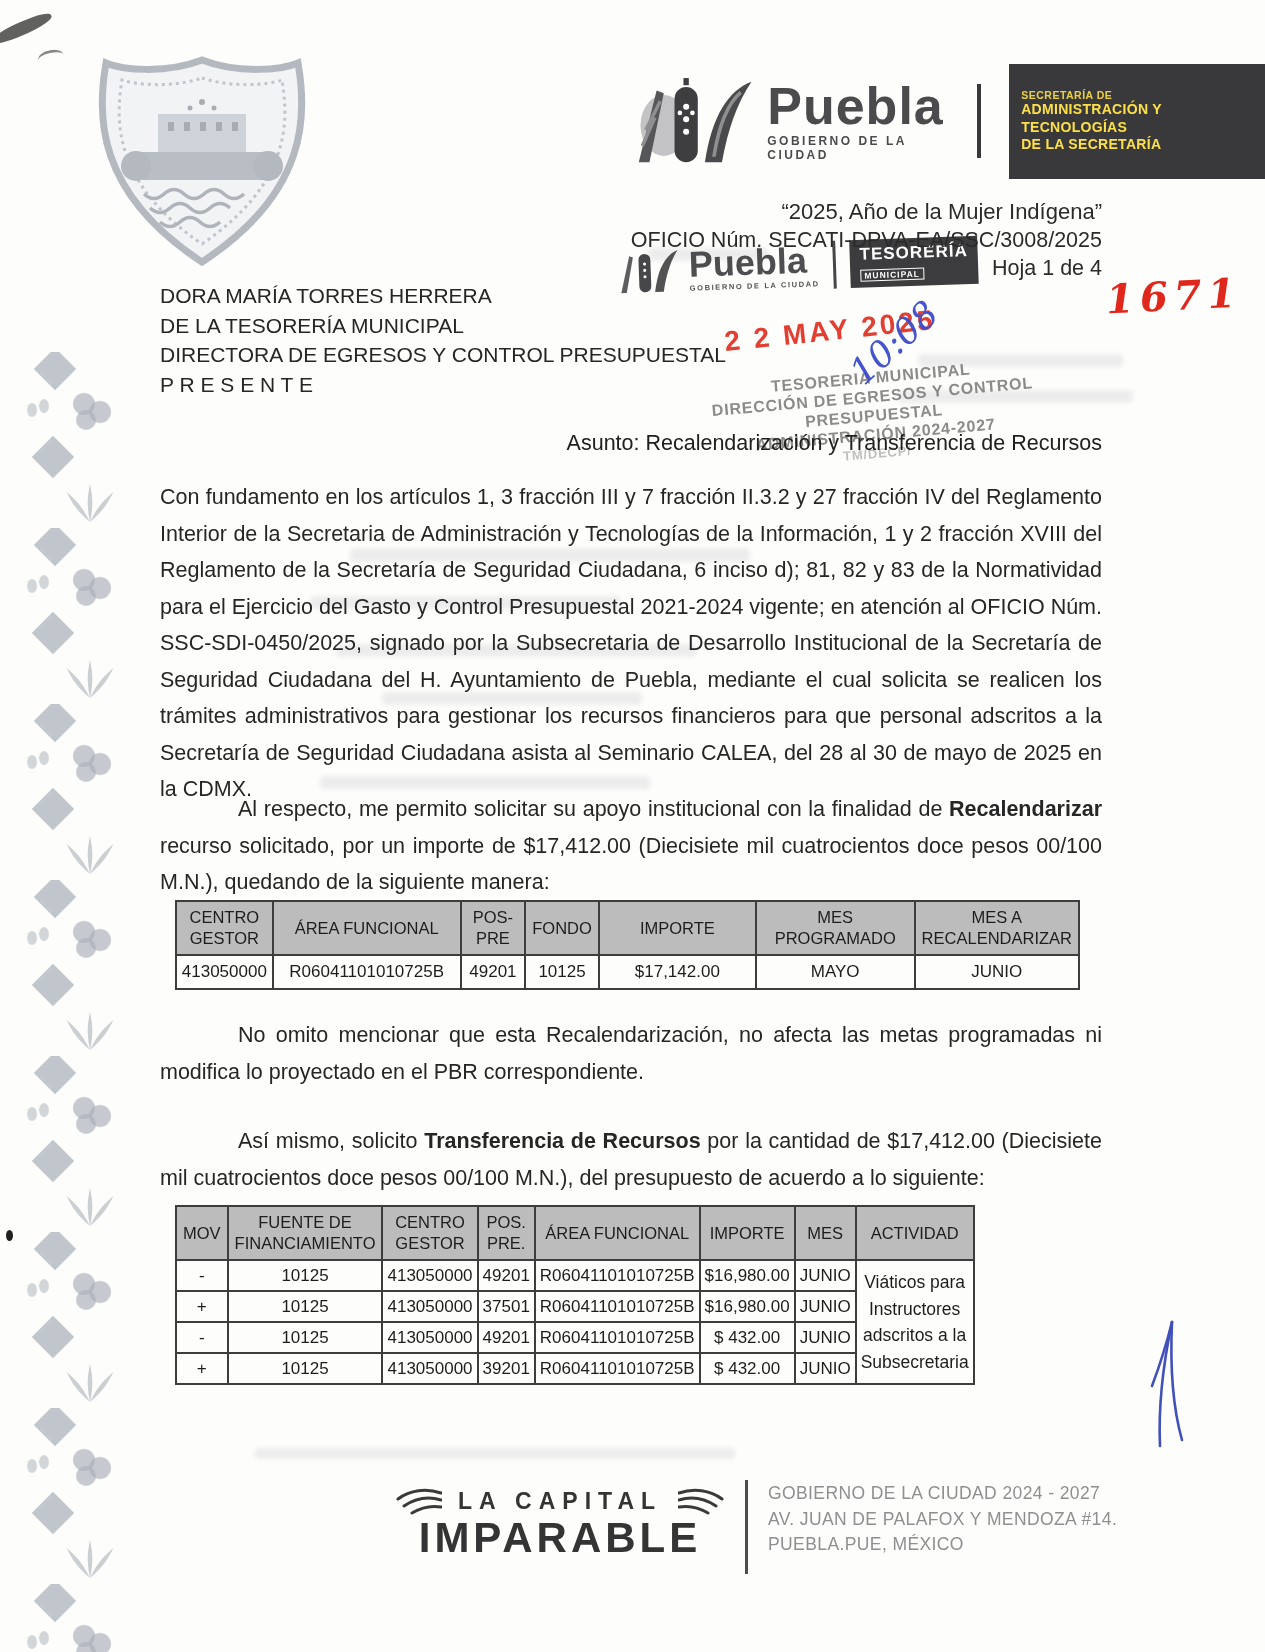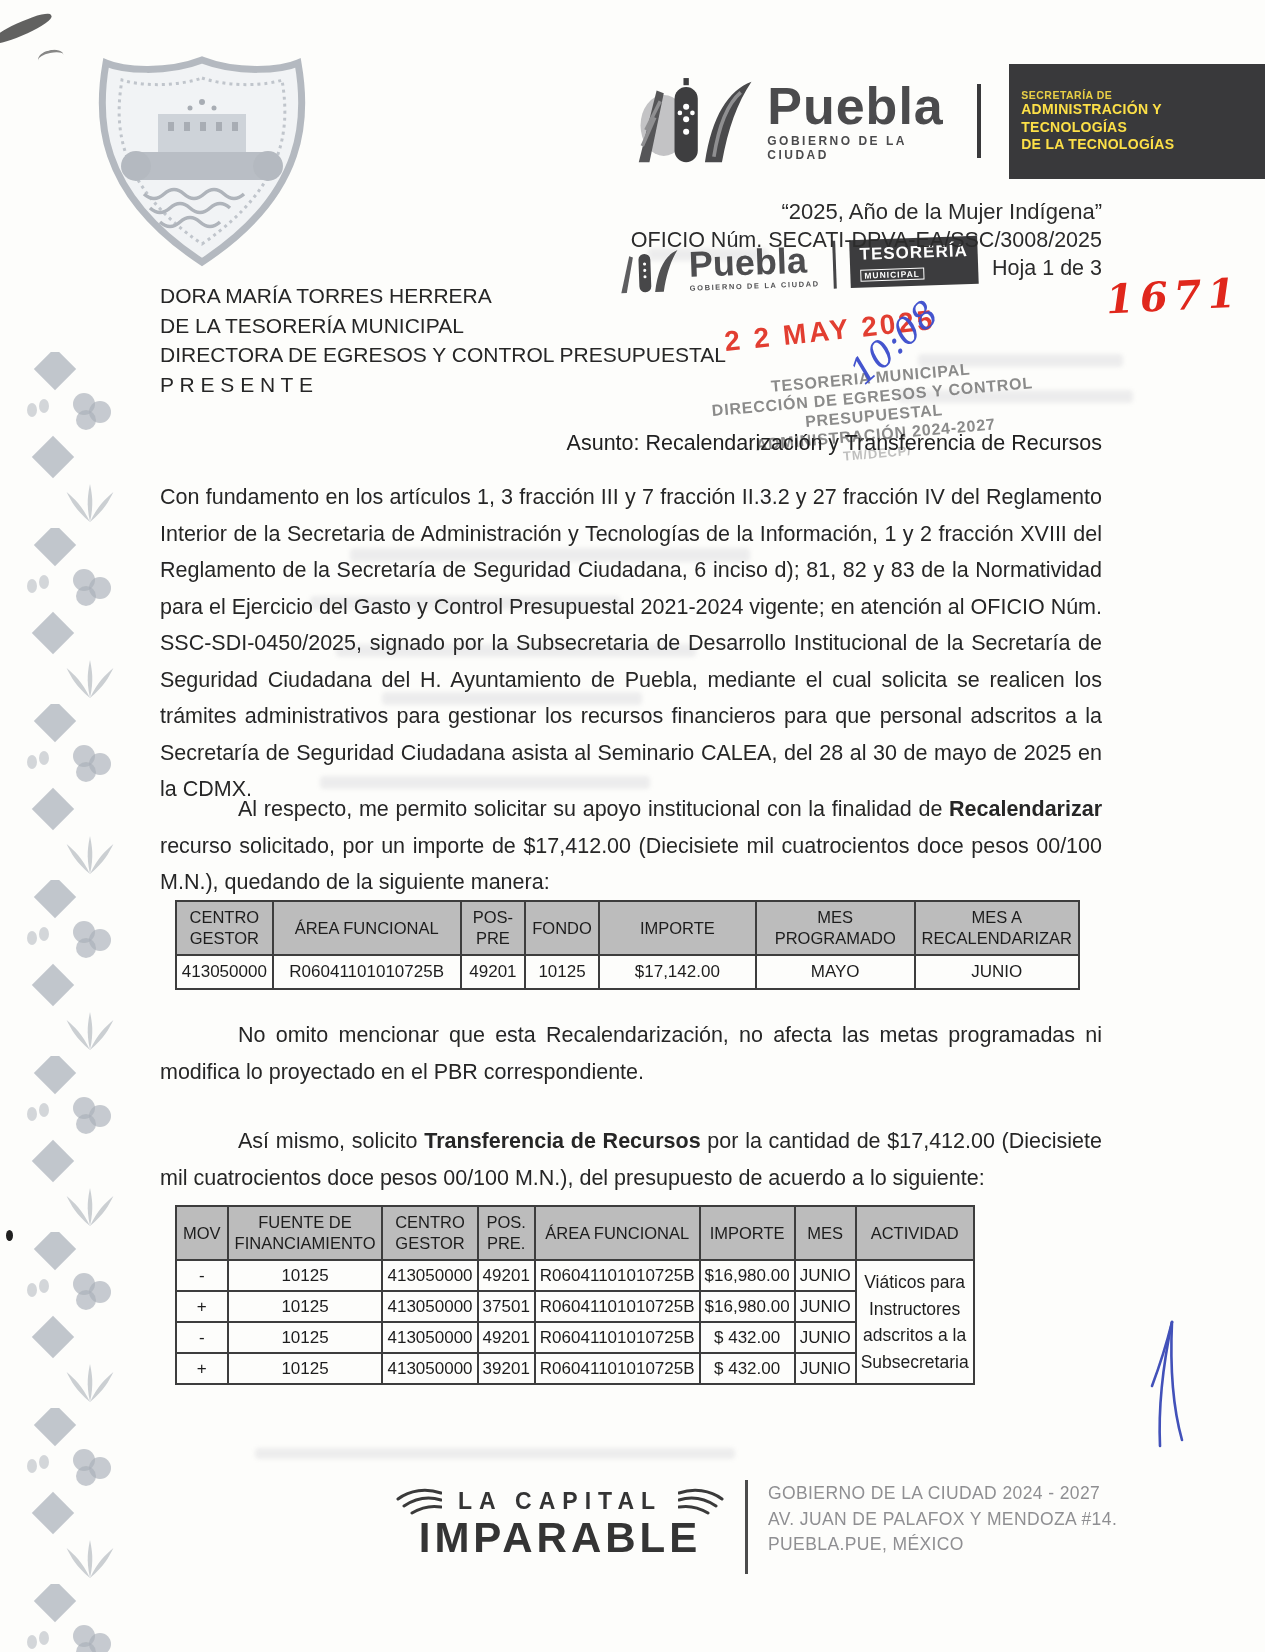--- a/index.html
+++ b/index.html
@@ -149,28 +149,28 @@
       <path d="M96,90 C102,52 112,30 126,18" stroke="#8f8f91" stroke-width="4" fill="none"></path>
     </svg>
     <div>
       <div class="brand-word">Puebla</div>
       <div class="brand-sub">GOBIERNO DE LA CIUDAD</div>
     </div>
     <div class="brand-bar"></div>
     <div class="sec-badge">
       <div class="s1">SECRETARÍA DE</div>
       <div class="s2">ADMINISTRACIÓN Y TECNOLOGÍAS</div>
-      <div class="s3">DE LA TECNOLOGÍAS</div>
+      <div class="s3">DE LA SECRETARÍA</div>
     </div>
   </div>
 
   <div class="abs meta">
     <div class="q">“2025, Año de la Mujer Indígena”</div>
     <div class="o">OFICIO Núm. SECATI-DPVA-EA/SSC/3008/2025</div>
-    <div class="h">Hoja 1 de 3</div>
+    <div class="h">Hoja 1 de 4</div>
   </div>
 
   <div class="abs recipient">
     <div>DORA MARÍA TORRES HERRERA</div>
     <div>DE LA TESORERÍA MUNICIPAL</div>
     <div>DIRECTORA DE EGRESOS Y CONTROL PRESUPUESTAL</div>
     <div>P R E S E N T E</div>
   </div>
 
   <div class="abs tstamp">

